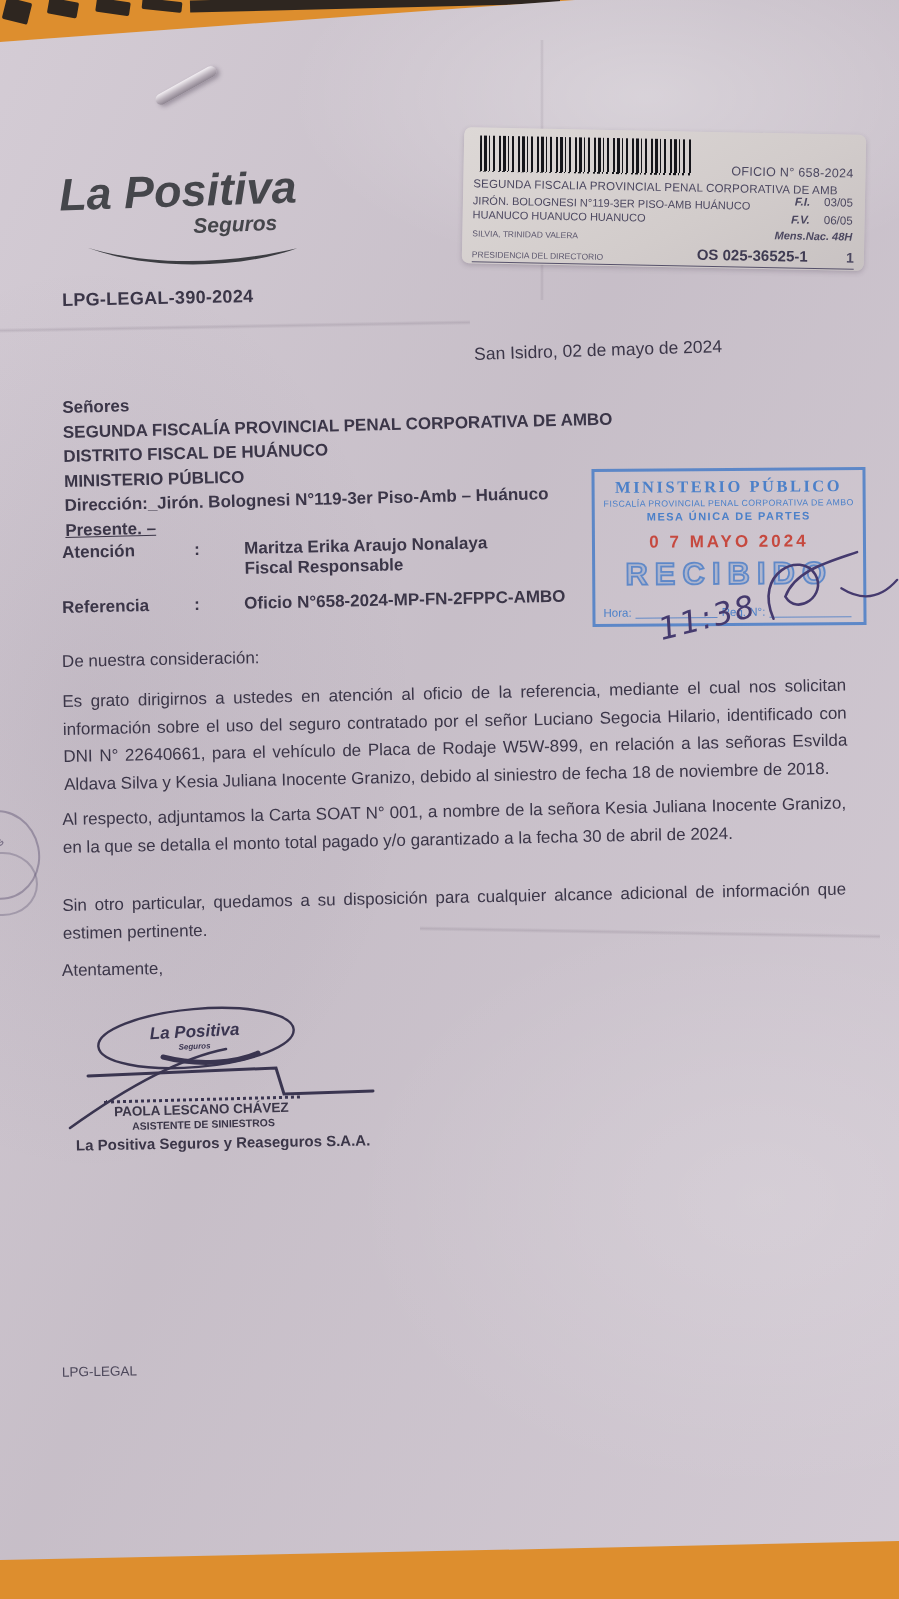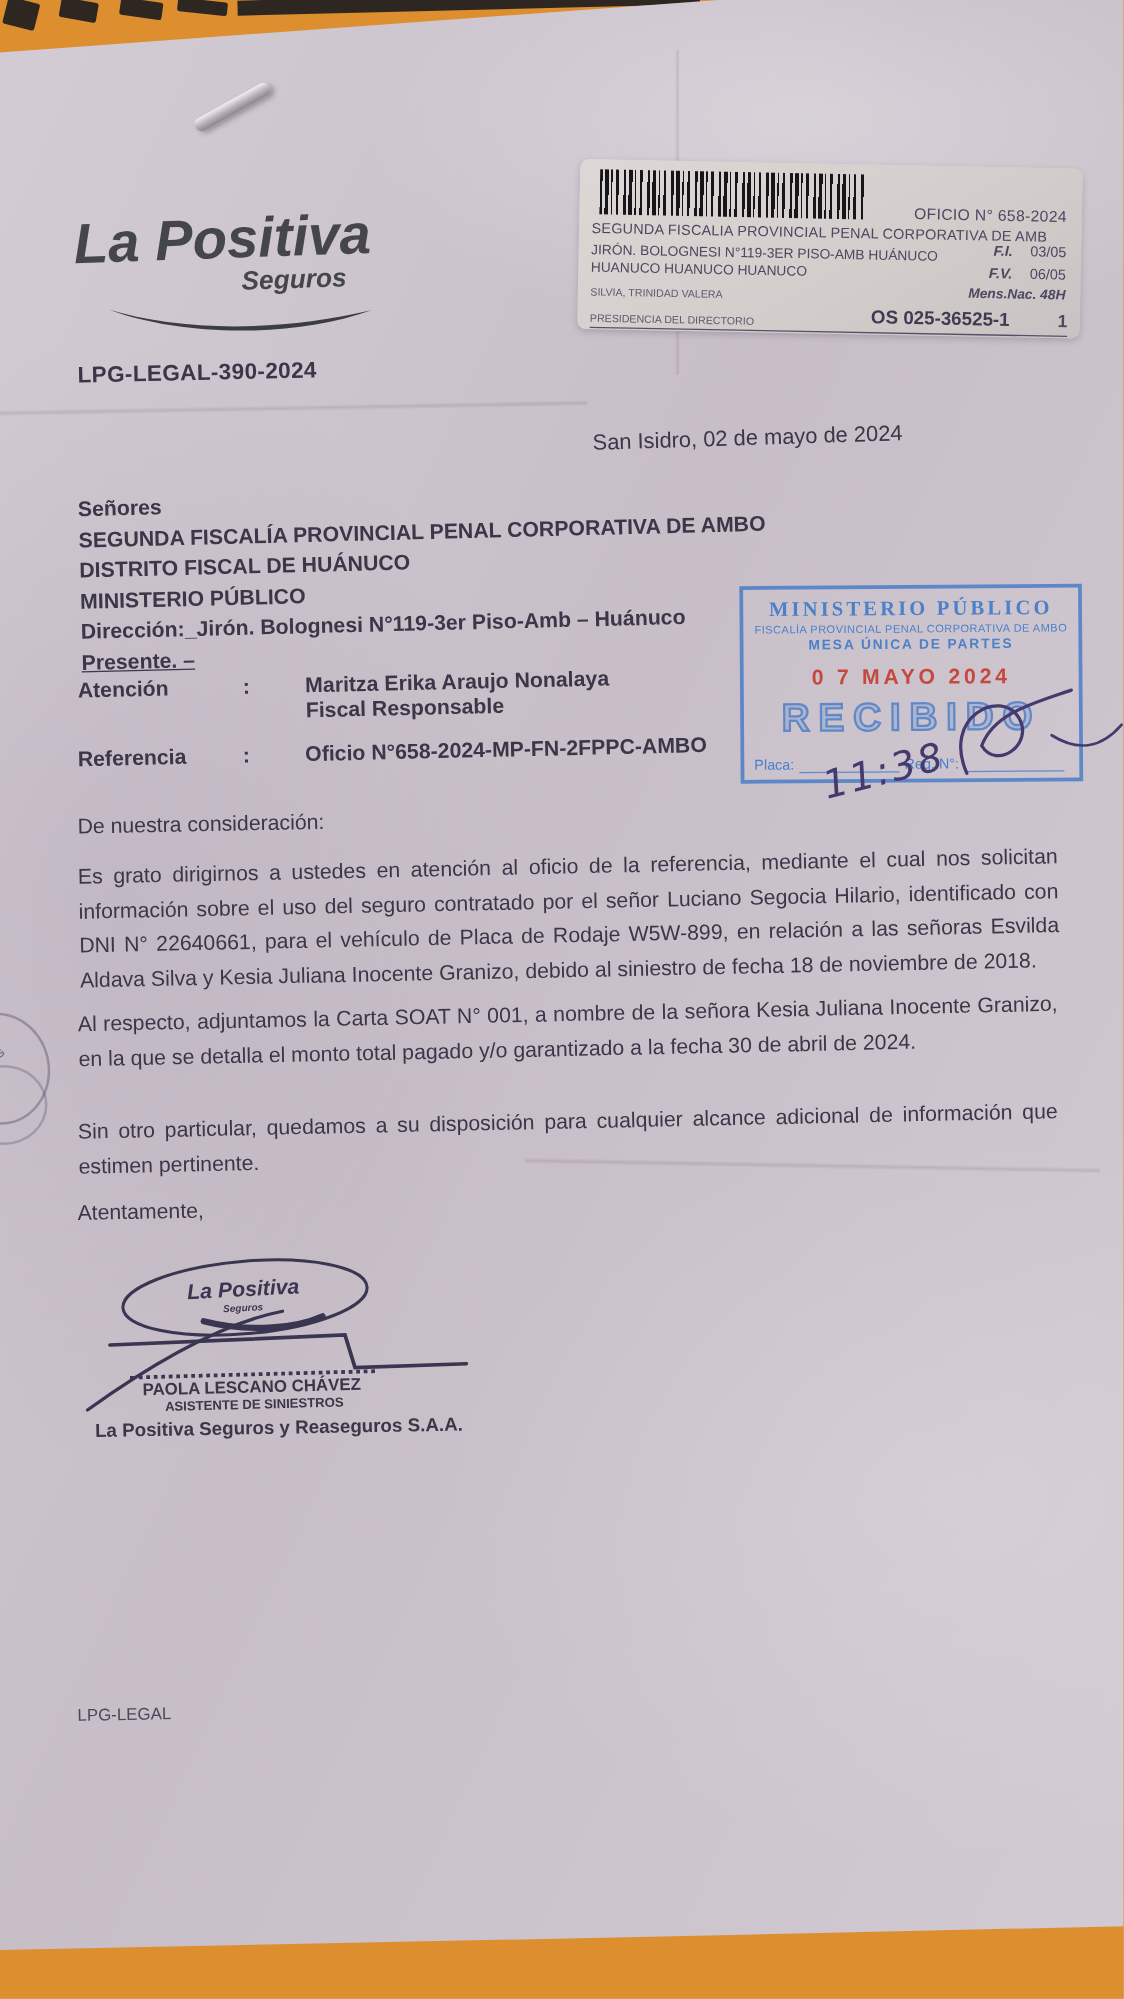--- a/index.html
+++ b/index.html
@@ -171,21 +171,21 @@
     <div class="presente">Presente. –</div>
   </div>
 
   <div class="stamp">
     <div class="stamp-l1">MINISTERIO PÚBLICO</div>
     <div class="stamp-l2">FISCALÍA PROVINCIAL PENAL CORPORATIVA DE AMBO</div>
     <div class="stamp-l3">MESA ÚNICA DE PARTES</div>
     <div class="stamp-date">0 7 MAYO 2024</div>
     <div class="stamp-recibido">RECIBIDO</div>
     <div class="stamp-bottom">
-      <span>Placa:</span>
+      <span>Hora:</span>
       <span class="stamp-line"></span>
       <span>Reg. N°:</span>
       <span class="stamp-line"></span>
     </div>
     <div class="hand hora-value">11:38</div>
     <svg class="reg-scribble" width="160" height="100" viewBox="0 0 160 100">
       <path d="M28 78 C8 32 56 10 70 34 C82 55 52 76 40 56 C50 30 82 22 112 12" fill="none" stroke="#453a6e" stroke-width="2.6" stroke-linecap="round"></path>
       <path d="M96 48 C118 62 136 58 152 40" fill="none" stroke="#453a6e" stroke-width="2.2" stroke-linecap="round"></path>
     </svg>
   </div>

